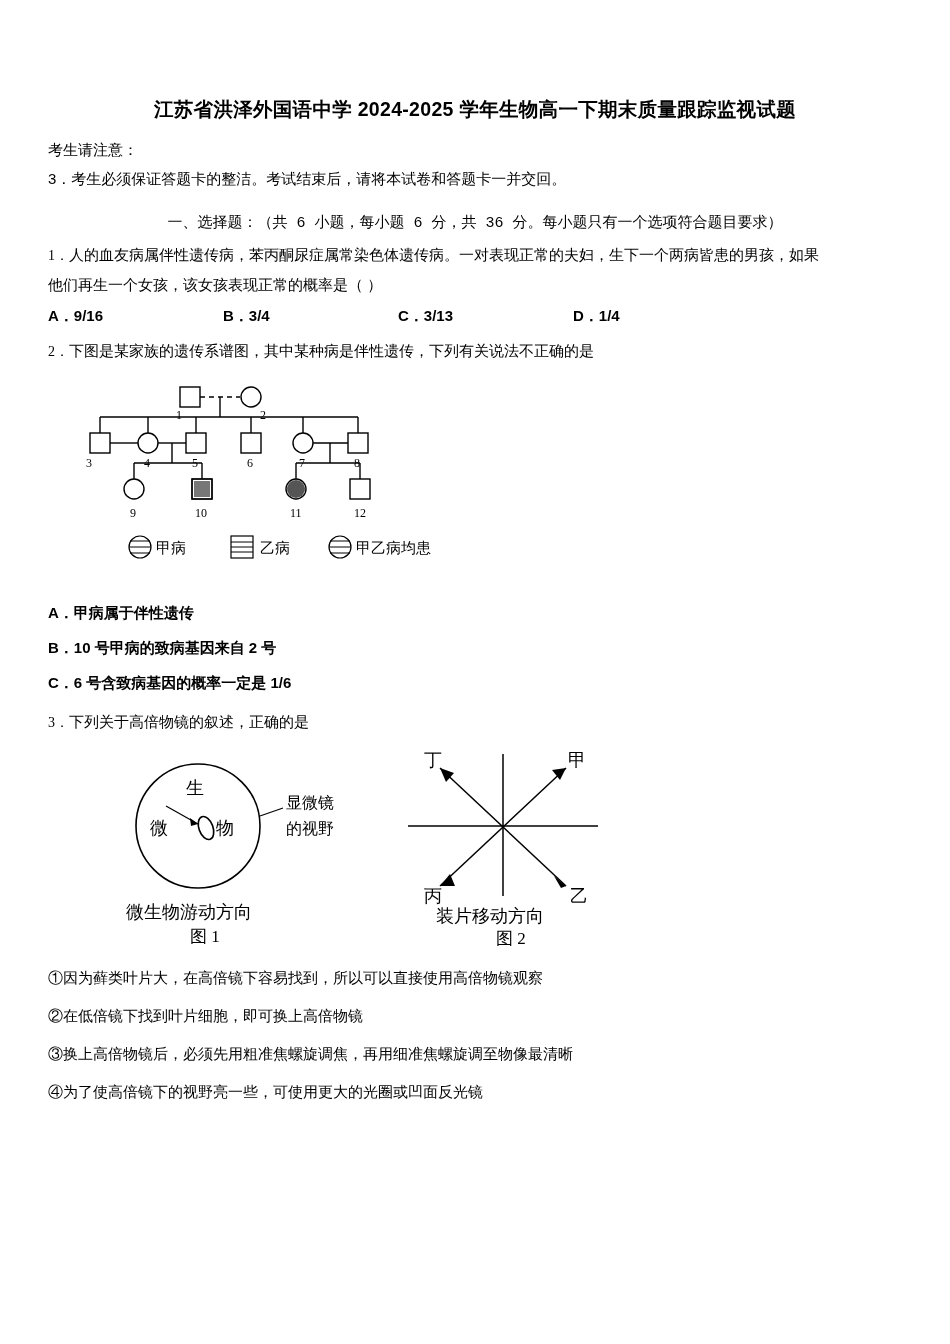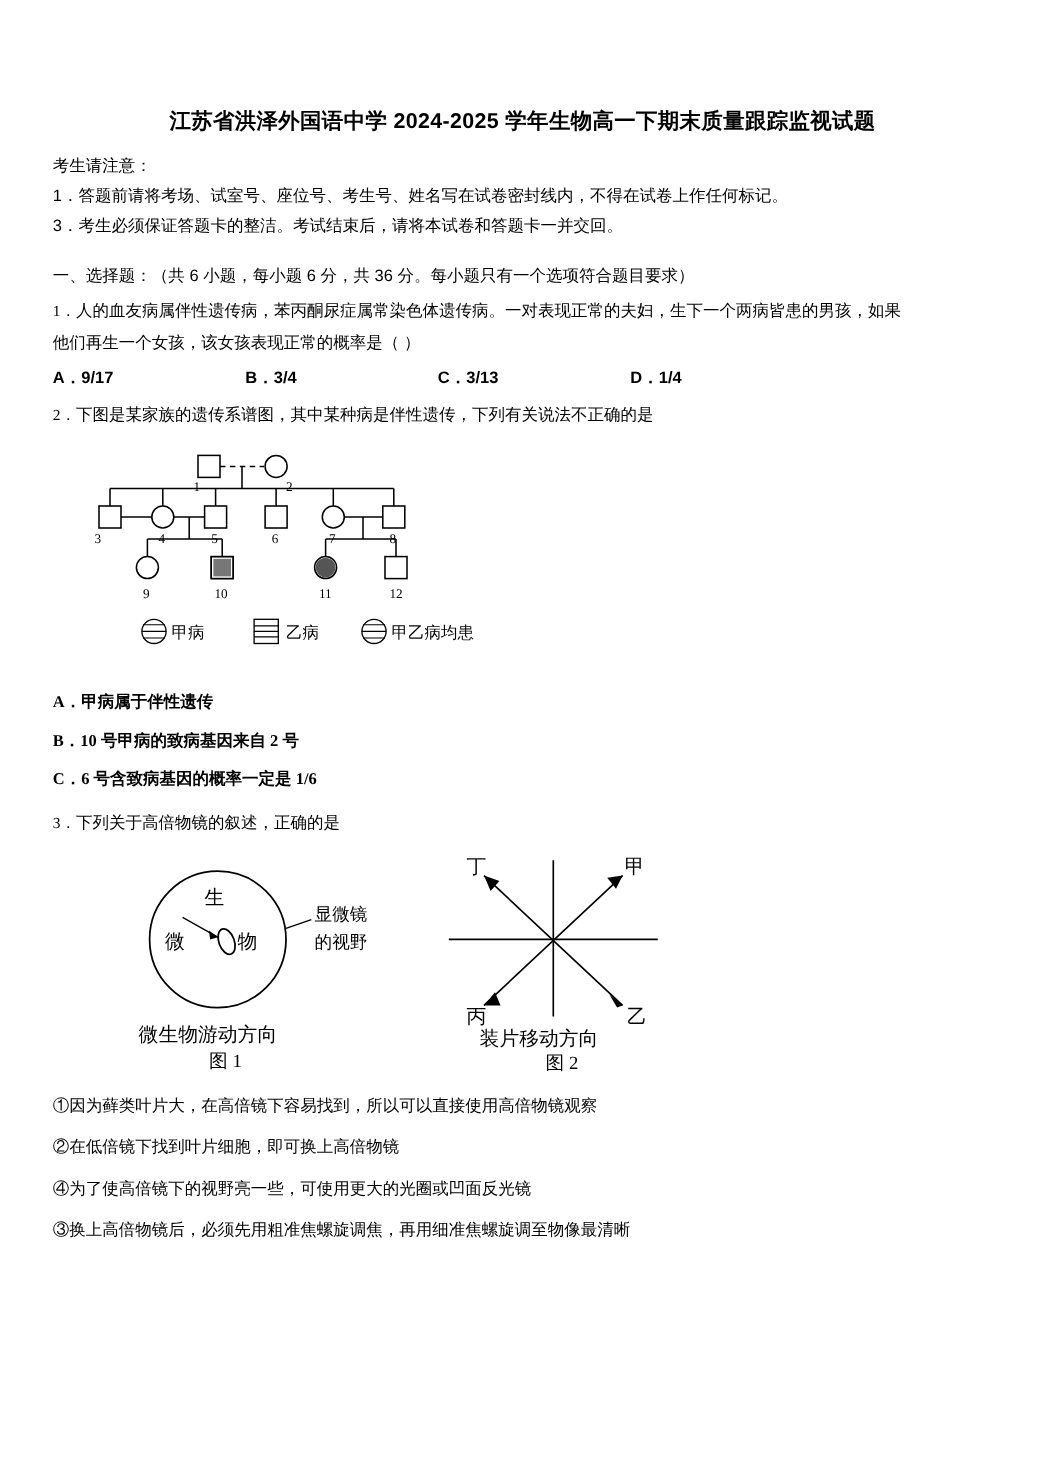--- a/index.html
+++ b/index.html
@@ -42,23 +42,24 @@
     margin: 0 0 7px 0;
   }
   .notice-item {
     font-family: "Liberation Sans", "DejaVu Sans", sans-serif;
     font-size: 15px;
     line-height: 1.62;
     margin: 0 0 3px 0;
     text-align: justify;
   }
   .section-head {
-    font-family: Liberation Sans, sans-serif;
+    font-family: Liberation Mono, monospace;
     font-size: 15px;
     margin: 22px 0 8px 0;
+    text-align: center;
   }
   .q-line {
     font-family: "Liberation Sans", "DejaVu Sans", sans-serif;
     font-size: 15px;
     line-height: 1.95;
     margin: 0;
     text-align: justify;
   }
   .q-num {
     font-family: "Liberation Serif", "DejaVu Serif", serif;
@@ -69,21 +70,21 @@
     font-family: "Liberation Sans", "DejaVu Sans", sans-serif;
     font-size: 15px;
     font-weight: bold;
     margin: 8px 0 10px 0;
   }
   .opts-row .opt {
     width: 175px;
     flex: 0 0 auto;
   }
   .opt-b {
-    font-family: Liberation Serif, serif;
+    font-family: Liberation Sans, sans-serif;
     font-size: 15px;
     font-weight: bold;
     margin: 0 0 14px 0;
     line-height: 1.4;
   }
   .stmt {
     font-family: Liberation Serif, serif;
     font-size: 15px;
     margin: 0 0 16px 0;
     line-height: 1.45;
@@ -98,31 +99,30 @@
 </style>
 </head>
 <body>
 
 <div class="page">
   <div class="inner">
 
     <h1 class="title">江苏省洪泽外国语中学 2024-2025 学年生物高一下期末质量跟踪监视试题</h1>
 
     <p class="notice-head">考生请注意：</p>
-    <p class="notice-item">1．答题前请将考场、试室号、座位号、考生号、姓名写在试卷密封线内，不得在试卷上作任何标记。</p>
     <p class="notice-item">3．考生必须保证答题卡的整洁。考试结束后，请将本试卷和答题卡一并交回。</p>
 
     <p class="section-head">一、选择题：（共 6 小题，每小题 6 分，共 36 分。每小题只有一个选项符合题目要求）</p>
 
     <p class="q-line">
       <span class="q-num">1．</span><span>人的血友病属伴性遗传病，苯丙酮尿症属常染色体遗传病。一对表现正常的夫妇，生下一个两病皆患的男孩，如果</span>
     </p>
     <p class="q-line">他们再生一个女孩，该女孩表现正常的概率是（    ）</p>
     <div class="opts-row">
-      <span class="opt">A．9/17</span>
+      <span class="opt">A．9/16</span>
       <span class="opt">B．3/4</span>
       <span class="opt">C．3/13</span>
       <span class="opt">D．1/4</span>
     </div>
 
     <p class="q-line">
       <span class="q-num">2．</span><span>下图是某家族的遗传系谱图，其中某种病是伴性遗传，下列有关说法不正确的是</span>
     </p>
 
     <div class="fig-wrap fig1">
@@ -261,17 +261,17 @@
           <text x="492" y="156">乙</text>
           <text x="358" y="176" font-size="18">装片移动方向</text>
           <text x="418" y="198" font-size="17">图 2</text>
         </g>
       </svg>
     </div>
 
     <div class="spacer-sm"></div>
     <p class="stmt">①因为藓类叶片大，在高倍镜下容易找到，所以可以直接使用高倍物镜观察</p>
     <p class="stmt">②在低倍镜下找到叶片细胞，即可换上高倍物镜</p>
+    <p class="stmt">③换上高倍物镜后，必须先用粗准焦螺旋调焦，再用细准焦螺旋调至物像最清晰</p>
     <p class="stmt">④为了使高倍镜下的视野亮一些，可使用更大的光圈或凹面反光镜</p>
-    <p class="stmt">③换上高倍物镜后，必须先用粗准焦螺旋调焦，再用细准焦螺旋调至物像最清晰</p>
 
   </div>
 </div>
 
 </body></html>

